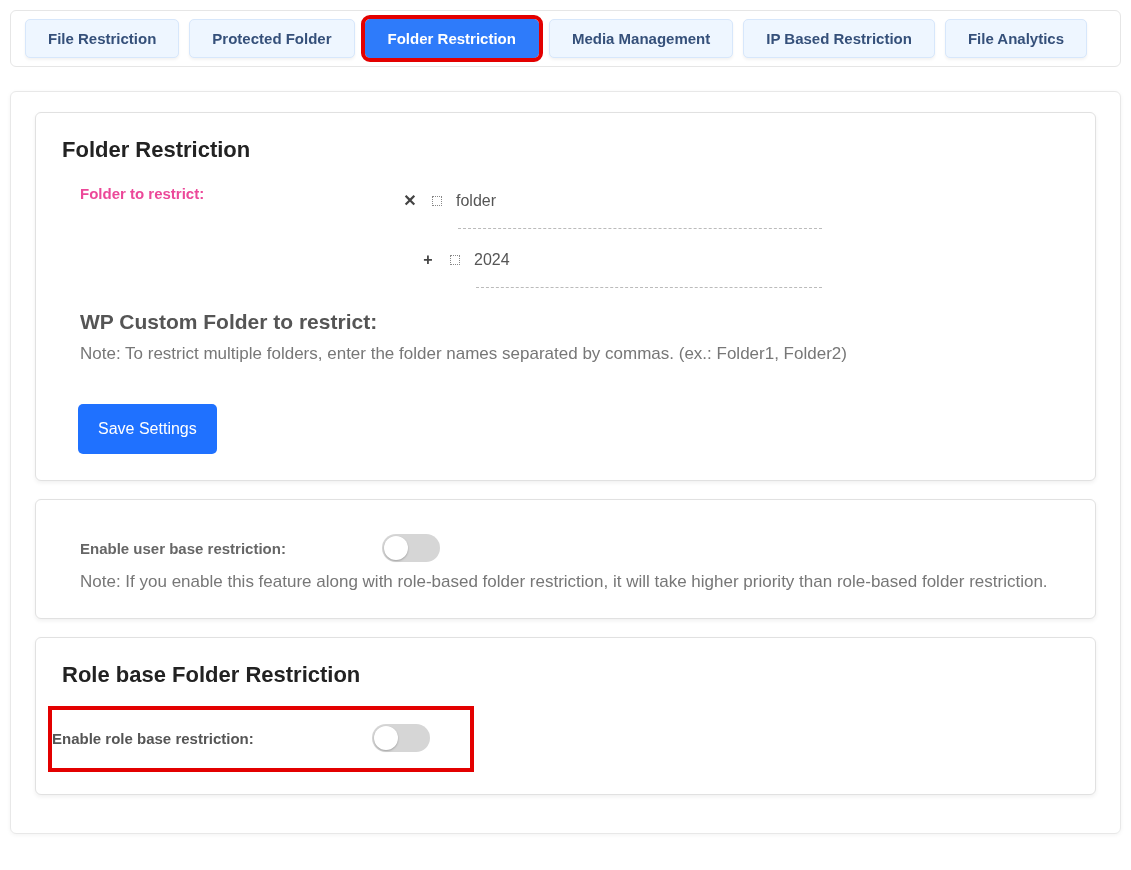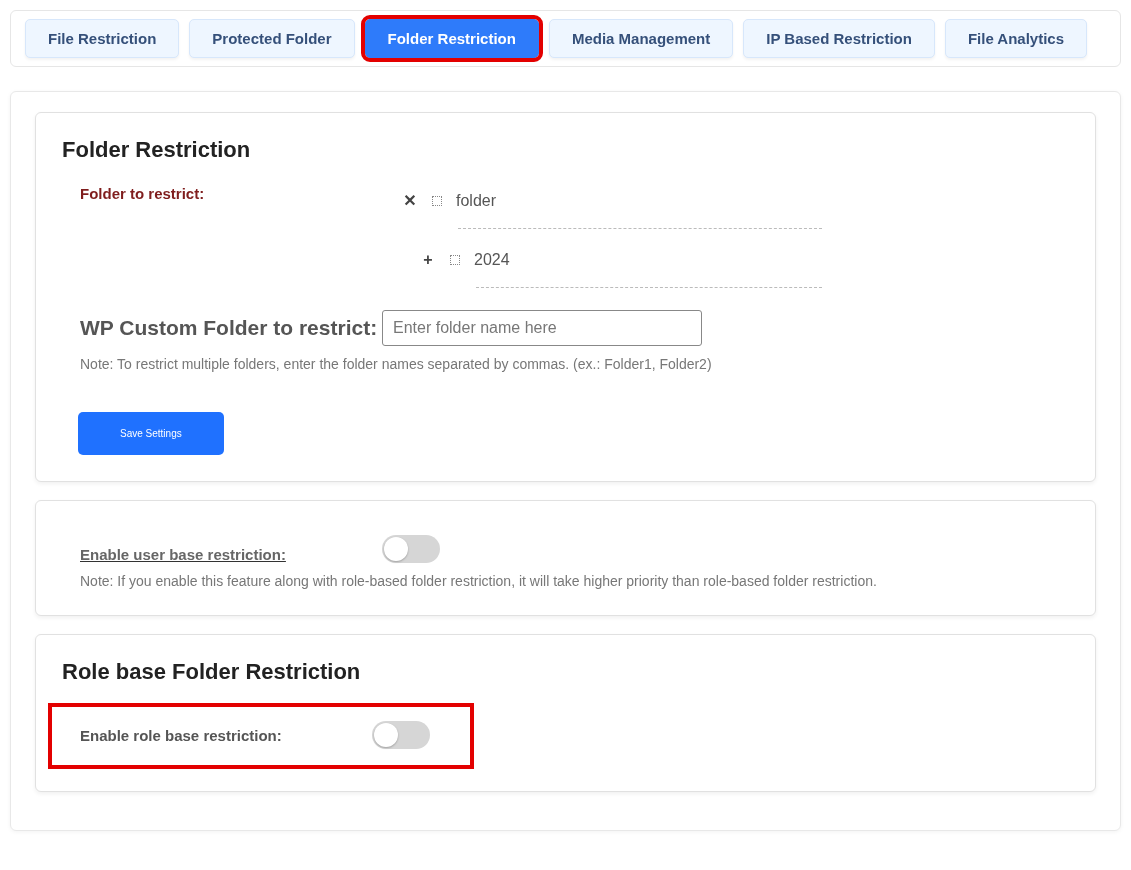--- a/index.html
+++ b/index.html
@@ -58,21 +58,21 @@
   }
   .row {
     display: flex;
     align-items: flex-start;
     margin-bottom: 6px;
   }
   .row .label {
     width: 320px;
     font-size: 15px;
     font-weight: 600;
-    color: #7f1d1d;
+    color: #ec4899;
     padding-left: 18px;
   }
   .row .field { flex: 1; }
   .tree {
     margin-left: 20px;
     width: 420px;
   }
   .tree-item {
     display: flex;
     align-items: center;
@@ -119,43 +119,42 @@
     width: 320px;
     height: 36px;
     font-size: 16px;
     padding: 4px 10px;
     border: 1px solid #888;
     border-radius: 3px;
     color: #333;
   }
   .text-input::placeholder { color: #777; }
   .note {
-    font-size: 14px;
+    font-size: 17px;
     color: #777;
     padding-left: 18px;
     margin-top: 10px;
   }
   .save-btn {
     display: inline-block;
     background: #1f71ff;
     color: #fff;
     border: none;
     border-radius: 5px;
-    padding: 16px 42px;
-    font-size: 10px;
+    padding: 16px 20px;
+    font-size: 16px;
     font-weight: 500;
     cursor: pointer;
     margin-top: 40px;
     margin-left: 16px;
   }
   .toggle-row {
     display: flex;
-    align-items: flex-end;
+    align-items: center;
     margin-top: 10px;
-    text-decoration: underline;
   }
   .toggle-row .label {
     width: 320px;
     font-size: 15px;
     font-weight: 600;
     color: #666;
     padding-left: 18px;
   }
   .toggle {
     width: 58px;
@@ -182,21 +181,20 @@
     margin-right: auto;
     width: 418px;
     display: flex;
     align-items: center;
   }
   .highlight-box .label {
     width: 320px;
     font-size: 15px;
     font-weight: 600;
     color: #555;
-    padding-left: 28px;
   }
 </style>
 </head>
 <body>
 
 <div class="tabs-bar">
   <div class="tab">File Restriction</div>
   <div class="tab">Protected Folder</div>
   <div class="tab active">Folder Restriction</div>
   <div class="tab">Media Management</div>
@@ -224,21 +222,20 @@
             <span class="tree-check"></span>
             <span class="tree-label">2024</span>
           </div>
           <div class="tree-line indent"></div>
         </div>
       </div>
     </div>
 
     <div class="custom-row">
       <div class="label">WP Custom Folder to restrict:</div>
-      <input type="text" class="text-input" placeholder="Enter folder name here" style="">
     </div>
     <div class="note">Note: To restrict multiple folders, enter the folder names separated by commas. (ex.: Folder1, Folder2)</div>
 
     <button class="save-btn">Save Settings</button>
   </div>
 
   <div class="card">
     <div class="toggle-row">
       <div class="label">Enable user base restriction:</div>
       <div class="toggle">

